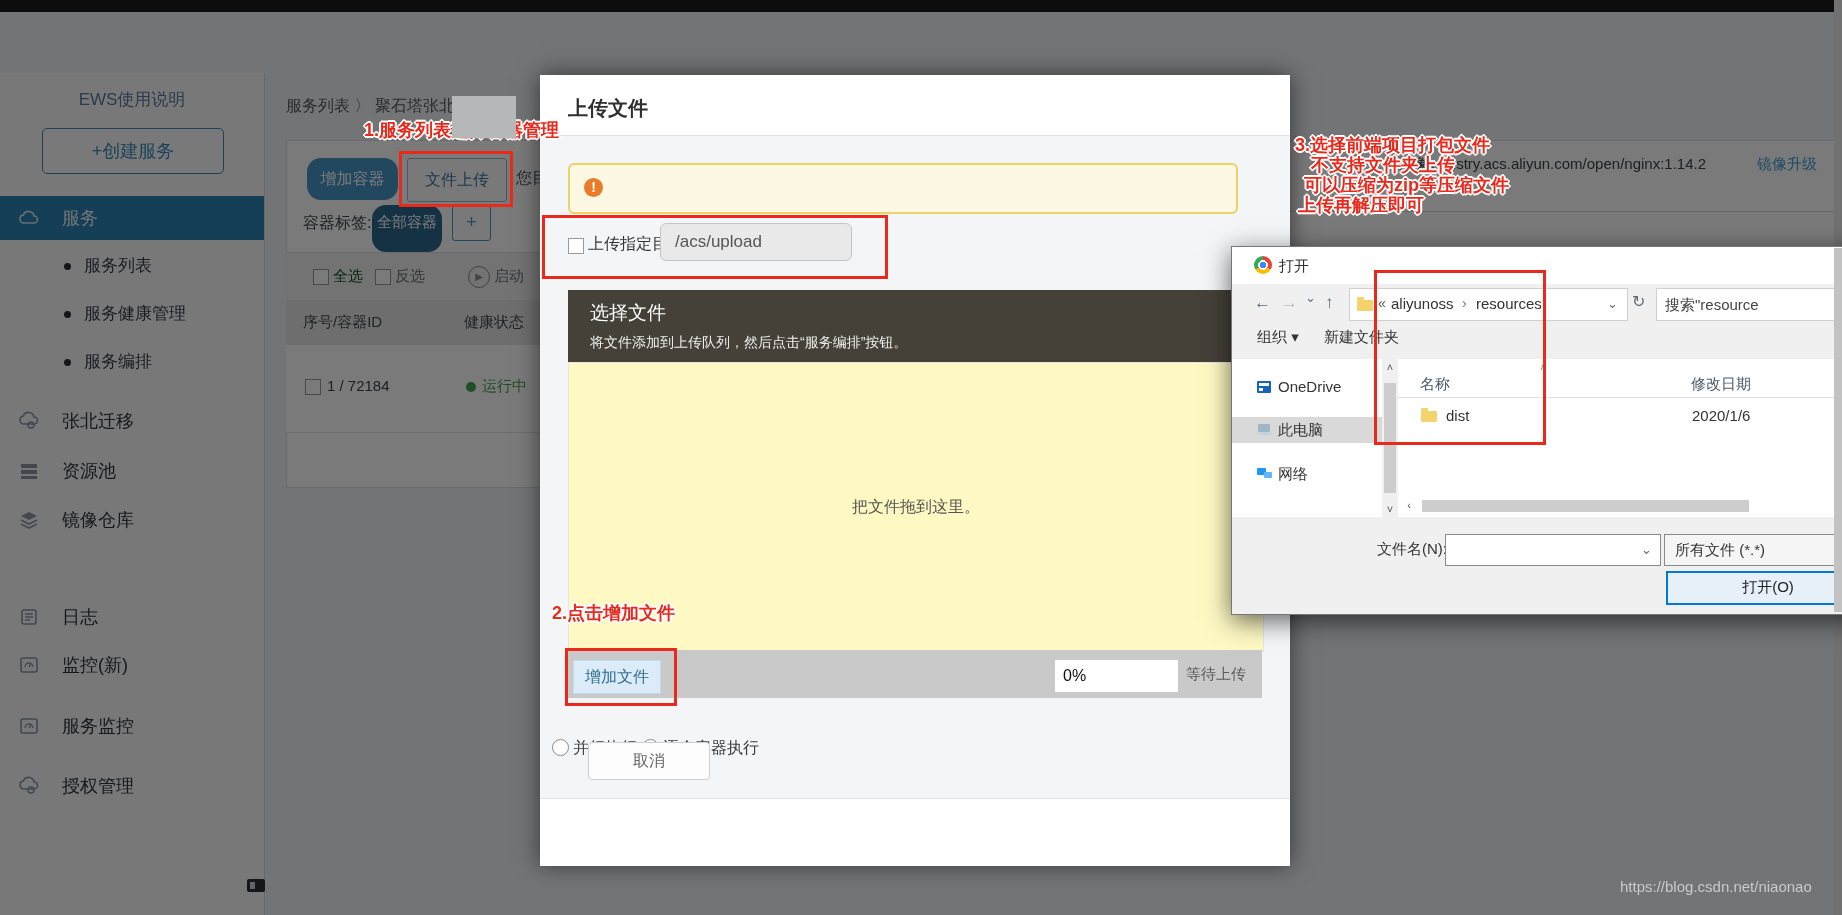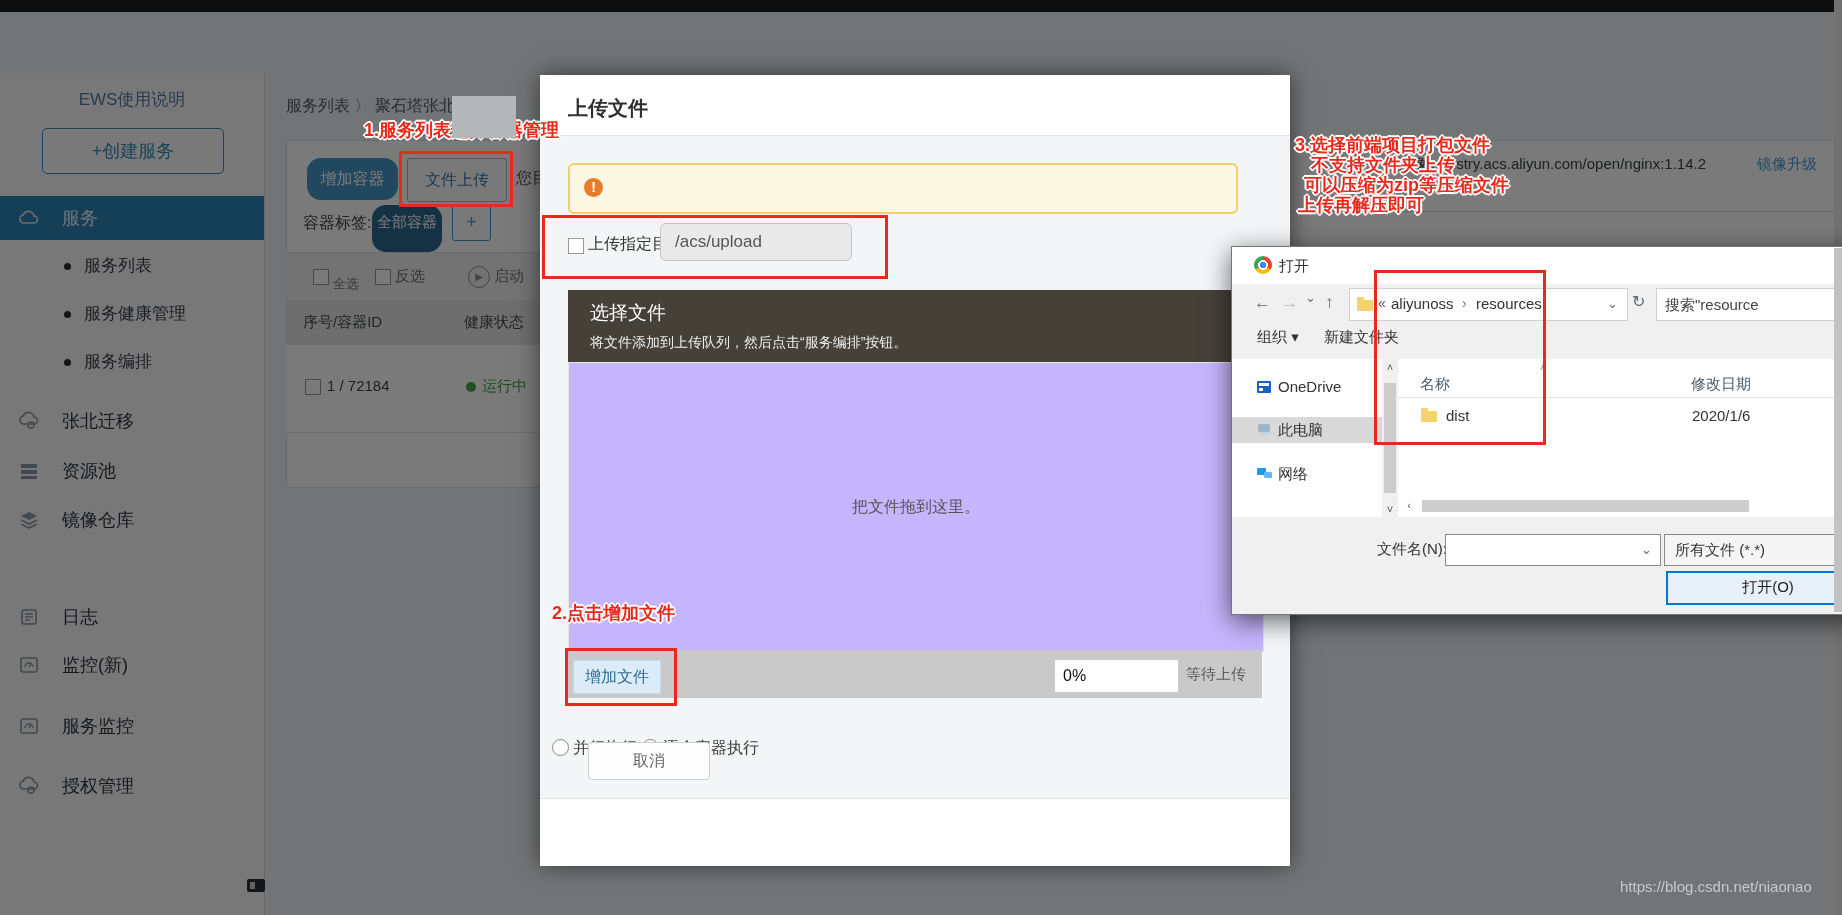--- a/index.html
+++ b/index.html
@@ -43,21 +43,21 @@
   .modal-body{left:0;top:60px;width:750px;height:663px;background:#f4f5f7;border-top:1px solid #e3e3e3;}
   .warnbox{left:28px;top:88px;width:666px;height:47px;background:#fcf8e3;border:2px solid #f0d264;border-radius:6px;z-index:101;}
   .warn-ico{position:absolute;left:14px;top:13px;width:19px;height:19px;border-radius:50%;background:#e87c28;color:#fff;
             font-size:14px;font-weight:bold;text-align:center;line-height:19px;}
   .warn-txt{position:absolute;left:44px;top:14px;font-size:16px;color:#6b6b60;}
   .dirrow-cbx{left:568px;top:238px;z-index:101;}
   .dir-label{left:588px;top:234px;font-size:16px;color:#333;z-index:101;}
   .dir-input{left:660px;top:223px;width:176px;height:36px;background:#e9e9e9;border:1px solid #c5c5c5;border-radius:6px;
              font-size:17px;color:#555;padding:0 0 0 14px;z-index:101;font-family:inherit;}
   .darkband{left:568px;top:290px;width:694px;height:72px;background:#454139;z-index:101;}
-  .dropzone{left:568px;top:362px;width:694px;height:288px;background:#c4b5fd;border:1px solid #e5e5e5;z-index:101;}
+  .dropzone{left:568px;top:362px;width:694px;height:288px;background:#fef9c3;border:1px solid #e5e5e5;z-index:101;}
   .upl-bar{left:568px;top:650px;width:694px;height:48px;background:#c9c9c9;z-index:101;}
   .addfile-btn{left:573px;top:660px;width:86px;height:32px;background:#dcebf8;border:1px solid #c3d9ec;
                color:#2f6f93;font-size:16px;text-align:center;line-height:32px;z-index:102;cursor:pointer;}
   .progress{left:1055px;top:660px;width:123px;height:32px;background:#ffffff;z-index:102;font-size:16px;color:#111;line-height:32px;}
   .radio{width:15px;height:15px;border:1px solid #8a8a8a;border-radius:50%;background:#fdfdfd;display:inline-block;}
   .radio.sel:after{content:"";position:absolute;margin:3px;width:7px;height:7px;border-radius:50%;background:#4d4d4d;display:block;}
   .modal-footer{left:0;top:723px;width:750px;height:67px;background:#ffffff;border-top:1px solid #e3e3e3;}
   .cancel-btn{left:588px;top:742px;width:120px;height:36px;background:#fdfdfd;border:1px solid #cfcfcf;border-radius:4px;
               color:#666;font-size:16px;text-align:center;line-height:36px;z-index:102;cursor:pointer;}
   
@@ -216,21 +216,21 @@
   <div class="abs registry txt" style="left:1397px;">镜像 registry.acs.aliyun.com/open/nginx:1.14.2</div>
   <div class="abs registry link txt" style="left:1757px;">镜像升级</div>
   <div class="abs" style="left:1288px;top:211px;width:547px;height:1px;background:#d8d8d8;"></div>
 
   <div class="abs txt" style="left:303px;top:213px;font-size:16px;color:#3f4347;">容器标签:</div>
   <div class="abs btn-blue" style="left:372px;top:205px;width:70px;height:47px;line-height:34px;background:#2d6a8e;font-size:15px;">全部容器</div>
   <div class="abs btn-ghost" style="left:452px;top:205px;width:37px;height:34px;line-height:32px;border-color:#4596c6;color:#4596c6;font-size:18px;">+</div>
 
   <div class="abs band-toolbar">
     <span class="cbx abs" style="left:27px;top:16px;"></span>
-    <span class="abs txt" style="left:47px;top:14px;font-size:13px;color:#737373;margin-top:8px;">全选</span>
+    <span class="abs txt" style="left:47px;top:14px;font-size:15px;color:#14532d;">全选</span>
     <span class="cbx abs" style="left:89px;top:16px;"></span>
     <span class="abs txt" style="left:109px;top:14px;font-size:15px;color:#6e7175;">反选</span>
     <span class="abs" style="left:182px;top:13px;width:20px;height:20px;border:1.5px solid #8a8d90;border-radius:50%;color:#8a8d90;font-size:10px;text-align:center;line-height:20px;">▶</span>
     <span class="abs txt" style="left:208px;top:14px;font-size:15px;color:#6e7175;">启动</span>
   </div>
 
   <div class="abs band-header">
     <span class="abs txt" style="left:17px;top:13px;">序号/容器ID</span>
     <span class="abs txt" style="left:178px;top:13px;">健康状态</span>
   </div>

